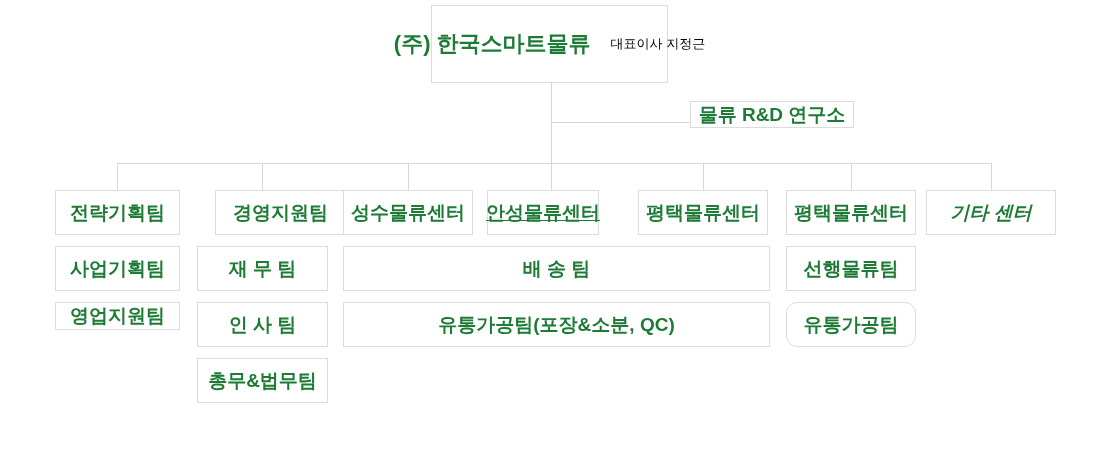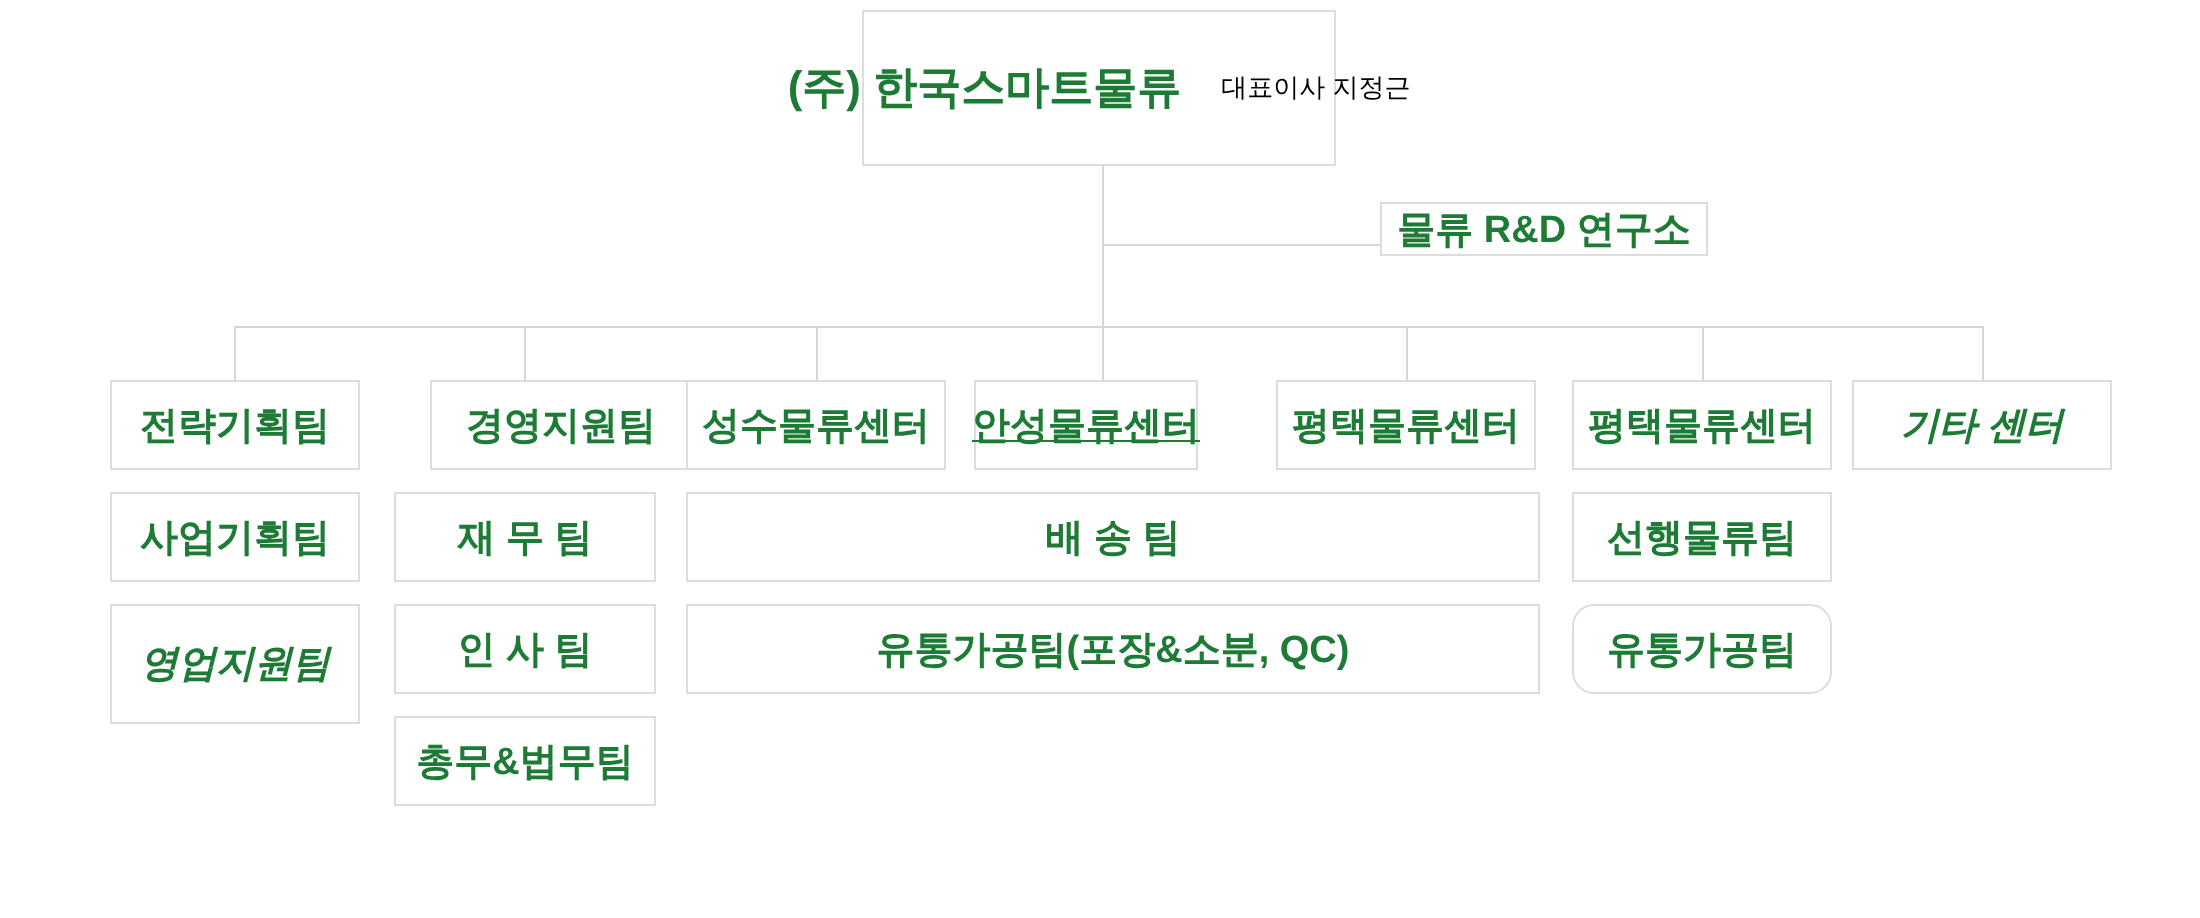--- a/index.html
+++ b/index.html
@@ -69,21 +69,21 @@
 
   <div class="node root" style="left:431px; top:5px; width:237px; height:78px;">
     <div class="root-title">(주) 한국스마트물류</div>
     <div class="root-subtitle">대표이사 지정근</div>
   </div>
 
   <div class="node" style="left:690px; top:101px; width:164px; height:27px;">물류 R&amp;D 연구소</div>
 
   <div class="node" style="left:55px; top:190px; width:125px; height:45px;">전략기획팀</div>
   <div class="node" style="left:55px; top:246px; width:125px; height:45px;">사업기획팀</div>
-  <div class="node" style="left:55px; top:302px; width:125px; height:60px;font-style:italic;">영업지원팀</div>
+  <div class="node" style="left:55px; top:302px; width:125px; height:28px;">영업지원팀</div>
 
   <div class="node" style="left:203px; top:190px; width:131px; height:45px;margin-left:12px;">경영지원팀</div>
   <div class="node" style="left:197px; top:246px; width:131px; height:45px;">재 무 팀</div>
   <div class="node" style="left:197px; top:302px; width:131px; height:45px;">인 사 팀</div>
   <div class="node" style="left:197px; top:358px; width:131px; height:45px;">총무&amp;법무팀</div>
 
   <div class="node" style="left:343px; top:190px; width:130px; height:45px;">성수물류센터</div>
   <div class="node" style="left:487px; top:190px; width:112px; height:45px;text-decoration:underline;">안성물류센터</div>
   <div class="node" style="left:638px; top:190px; width:130px; height:45px;">평택물류센터</div>
 

